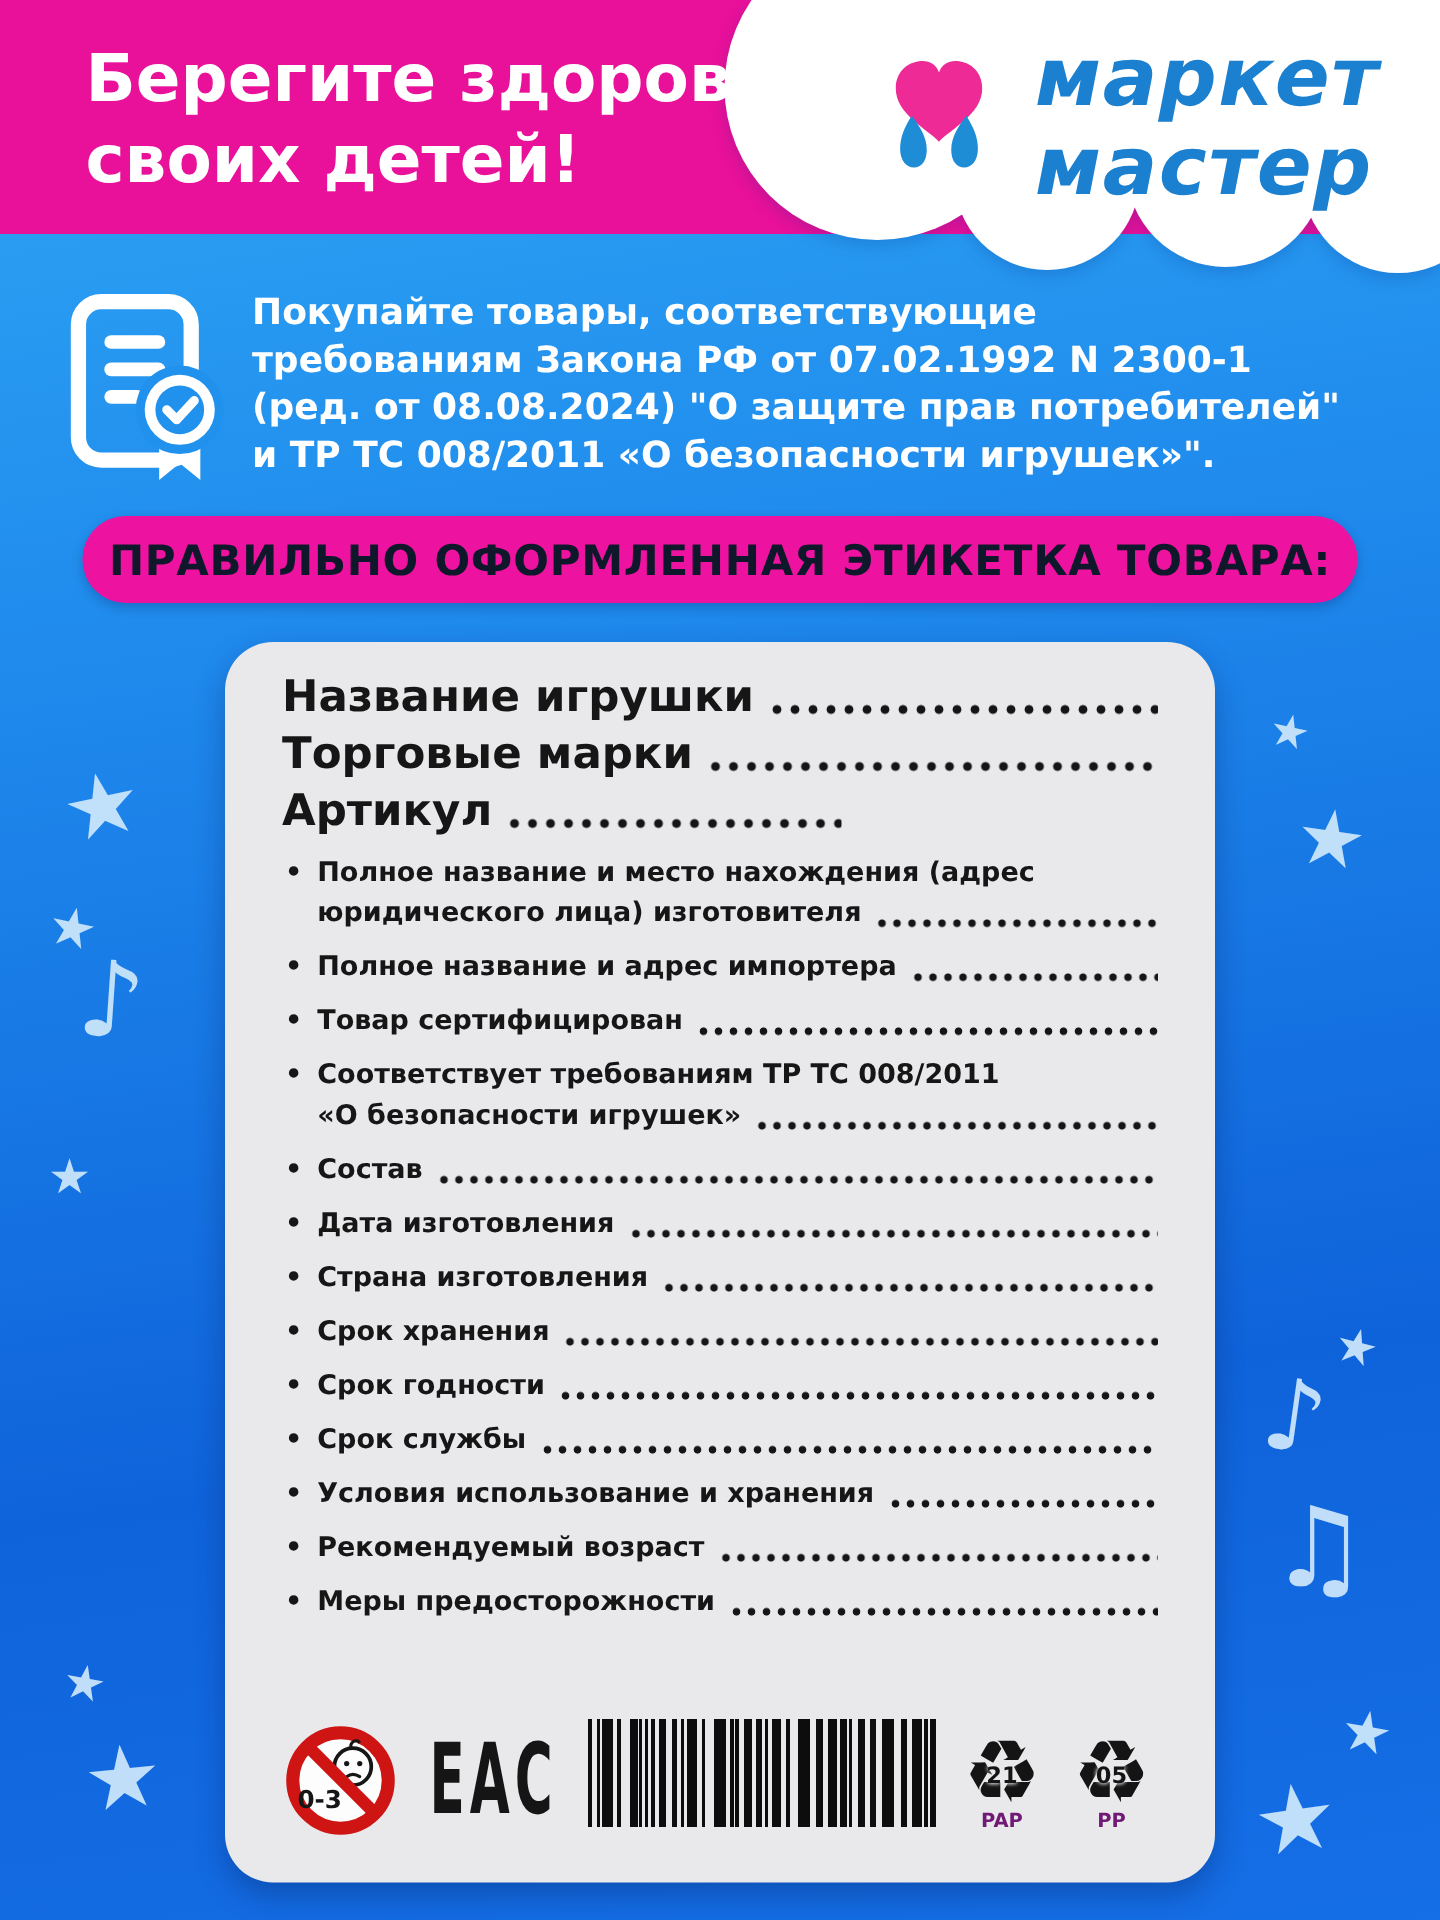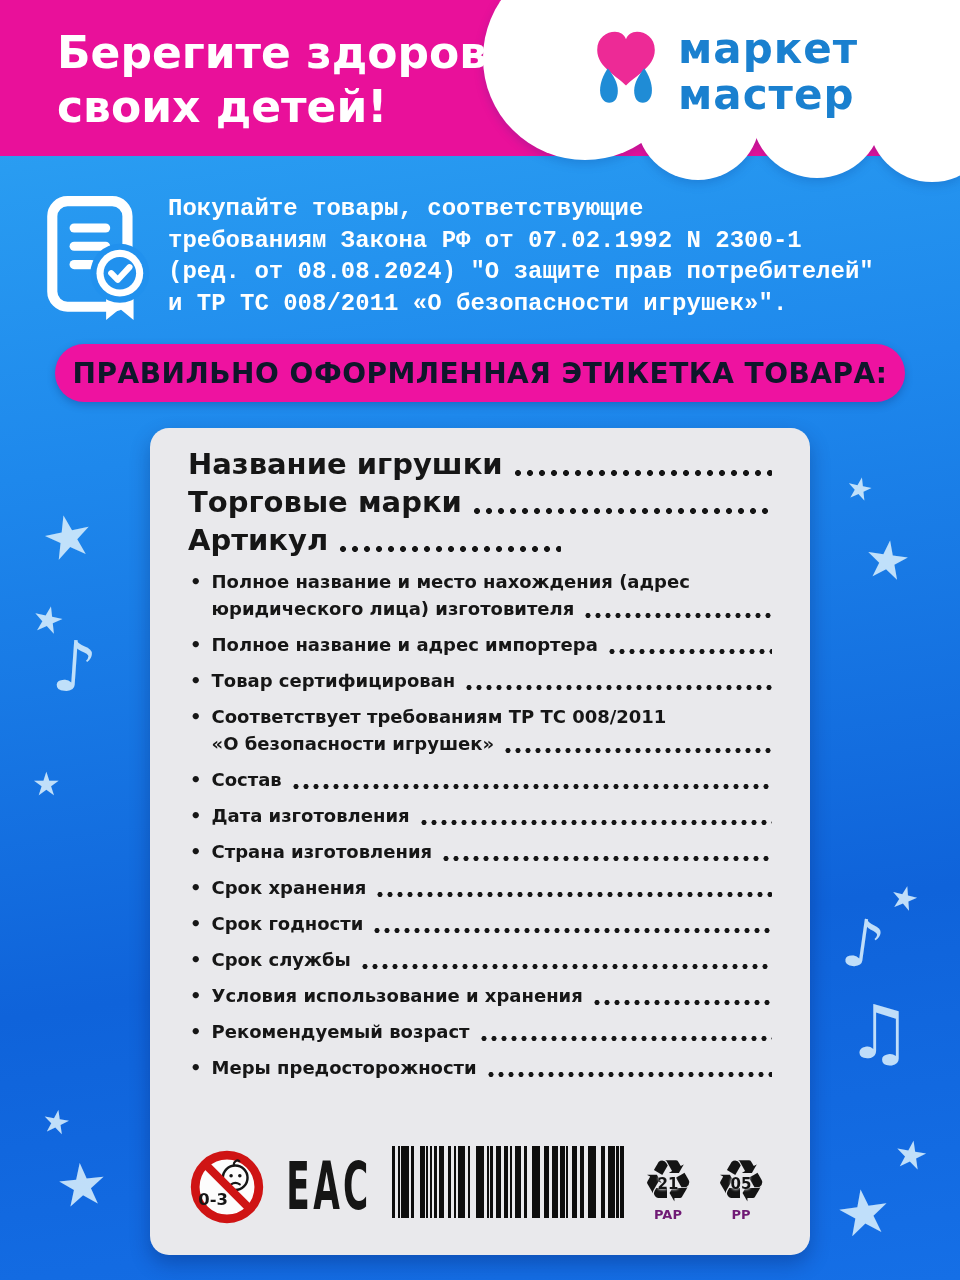--- a/index.html
+++ b/index.html
@@ -35,53 +35,53 @@
   .headline span { display: block; white-space: nowrap; }
   
   .cloud-svg { position: absolute; left: 470px; top: 0; z-index: 3;
     filter: drop-shadow(0 4px 5px rgba(0,40,120,.18)); }
   .logo {
     position: absolute; left: 578px; top: 22px; z-index: 4;
     display: flex; align-items: center;
   }
   .logo-m { width: 96px; height: 100px; }
   .logo-text {
-    margin-left: 4px;
+    margin-left: 16px;
     color: #1a80cf; font-weight: 700;
-    font-size: 42px; line-height: 1.1; letter-spacing: 1px;
+    font-size: 54px; line-height: 1.1; letter-spacing: 1px; font-style: italic;
   }
   .logo-text span { display:block; }
   
   .intro-icon { position: absolute; left: 44px; top: 196px; z-index: 2; }
   .intro-text {
     position: absolute; left: 168px; top: 193px;
     color: #fff; font-weight: 700;
     font-size: 24px; line-height: 31.5px;
     z-index: 2;
   }
-  .intro-text span { display:block; white-space: nowrap; font-family: Liberation Mono, monospace; }
+  .intro-text span { display:block; white-space: nowrap; }
   
   .banner {
     position: absolute; left: 55px; top: 344px;
     width: 850px; height: 58px;
     background: #ee12a0;
     border-radius: 29px;
     display: flex; align-items: center; justify-content: center;
     color: #0f172a; font-weight: 700; font-size: 28px;
     letter-spacing: .5px;
     box-shadow: 0 3px 8px rgba(10,0,60,.22);
     z-index: 2; white-space: nowrap;
   }
   
   .card {
     position: absolute; left: 150px; top: 428px;
     width: 660px; height: 827px;
     box-sizing: border-box;
     background: #e9e9ec;
-    border-radius: 19px;
+    border-radius: 32px;
     box-shadow: 0 9px 20px rgba(0,20,80,.30);
     padding: 17px 38px 14px 38px;
     color: #161616;
     z-index: 2;
   }
   .field-row {
     display: flex; align-items: flex-end;
     font-size: 29px; font-weight: 700; line-height: 38px;
     white-space: nowrap;
   }

